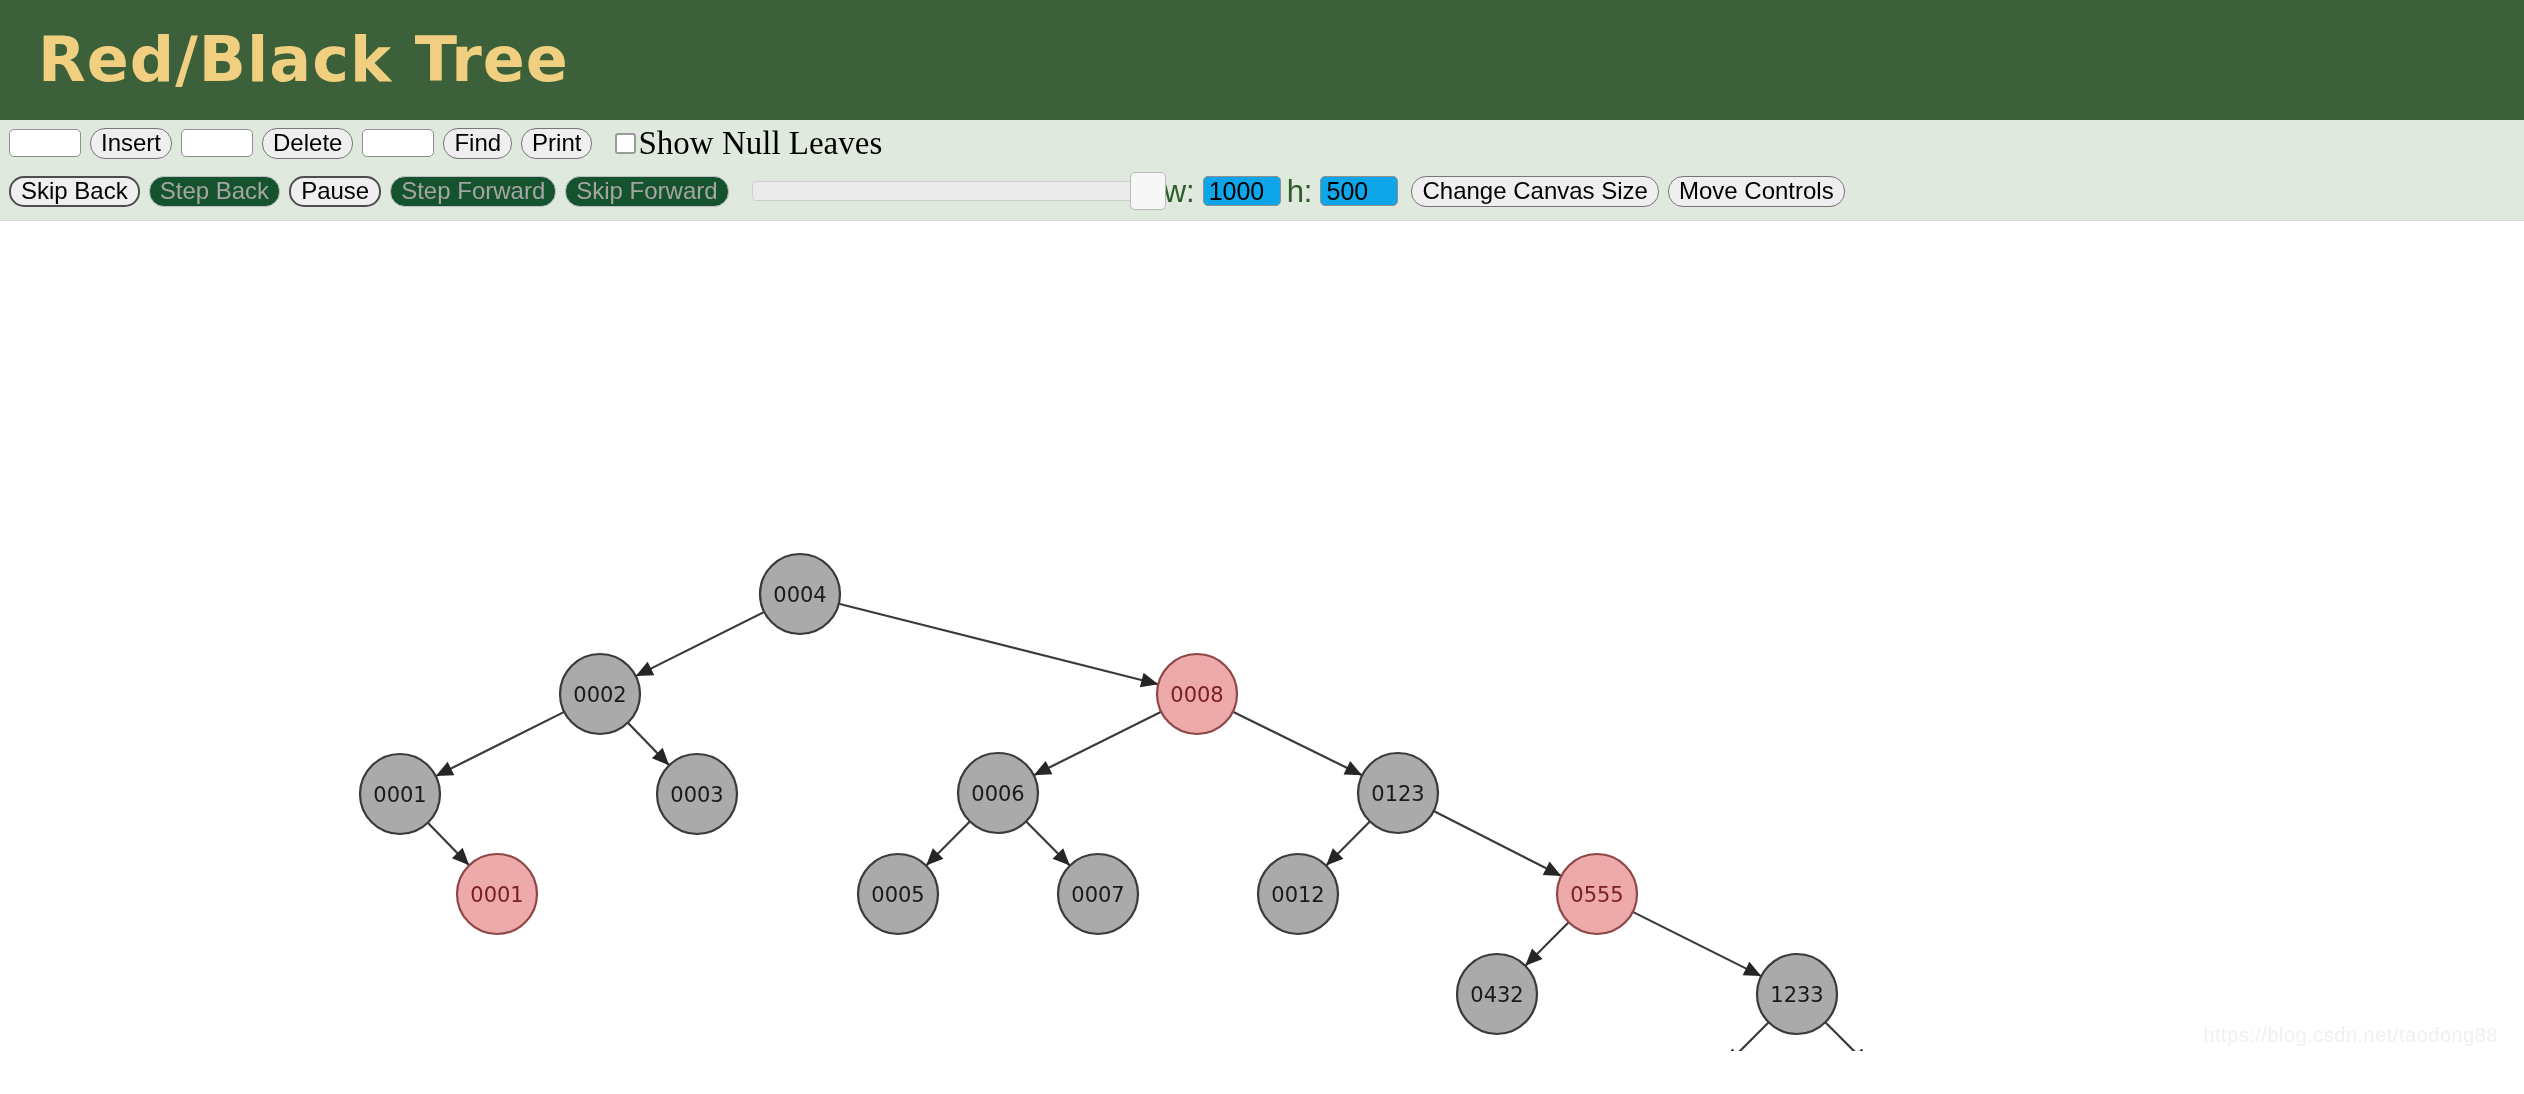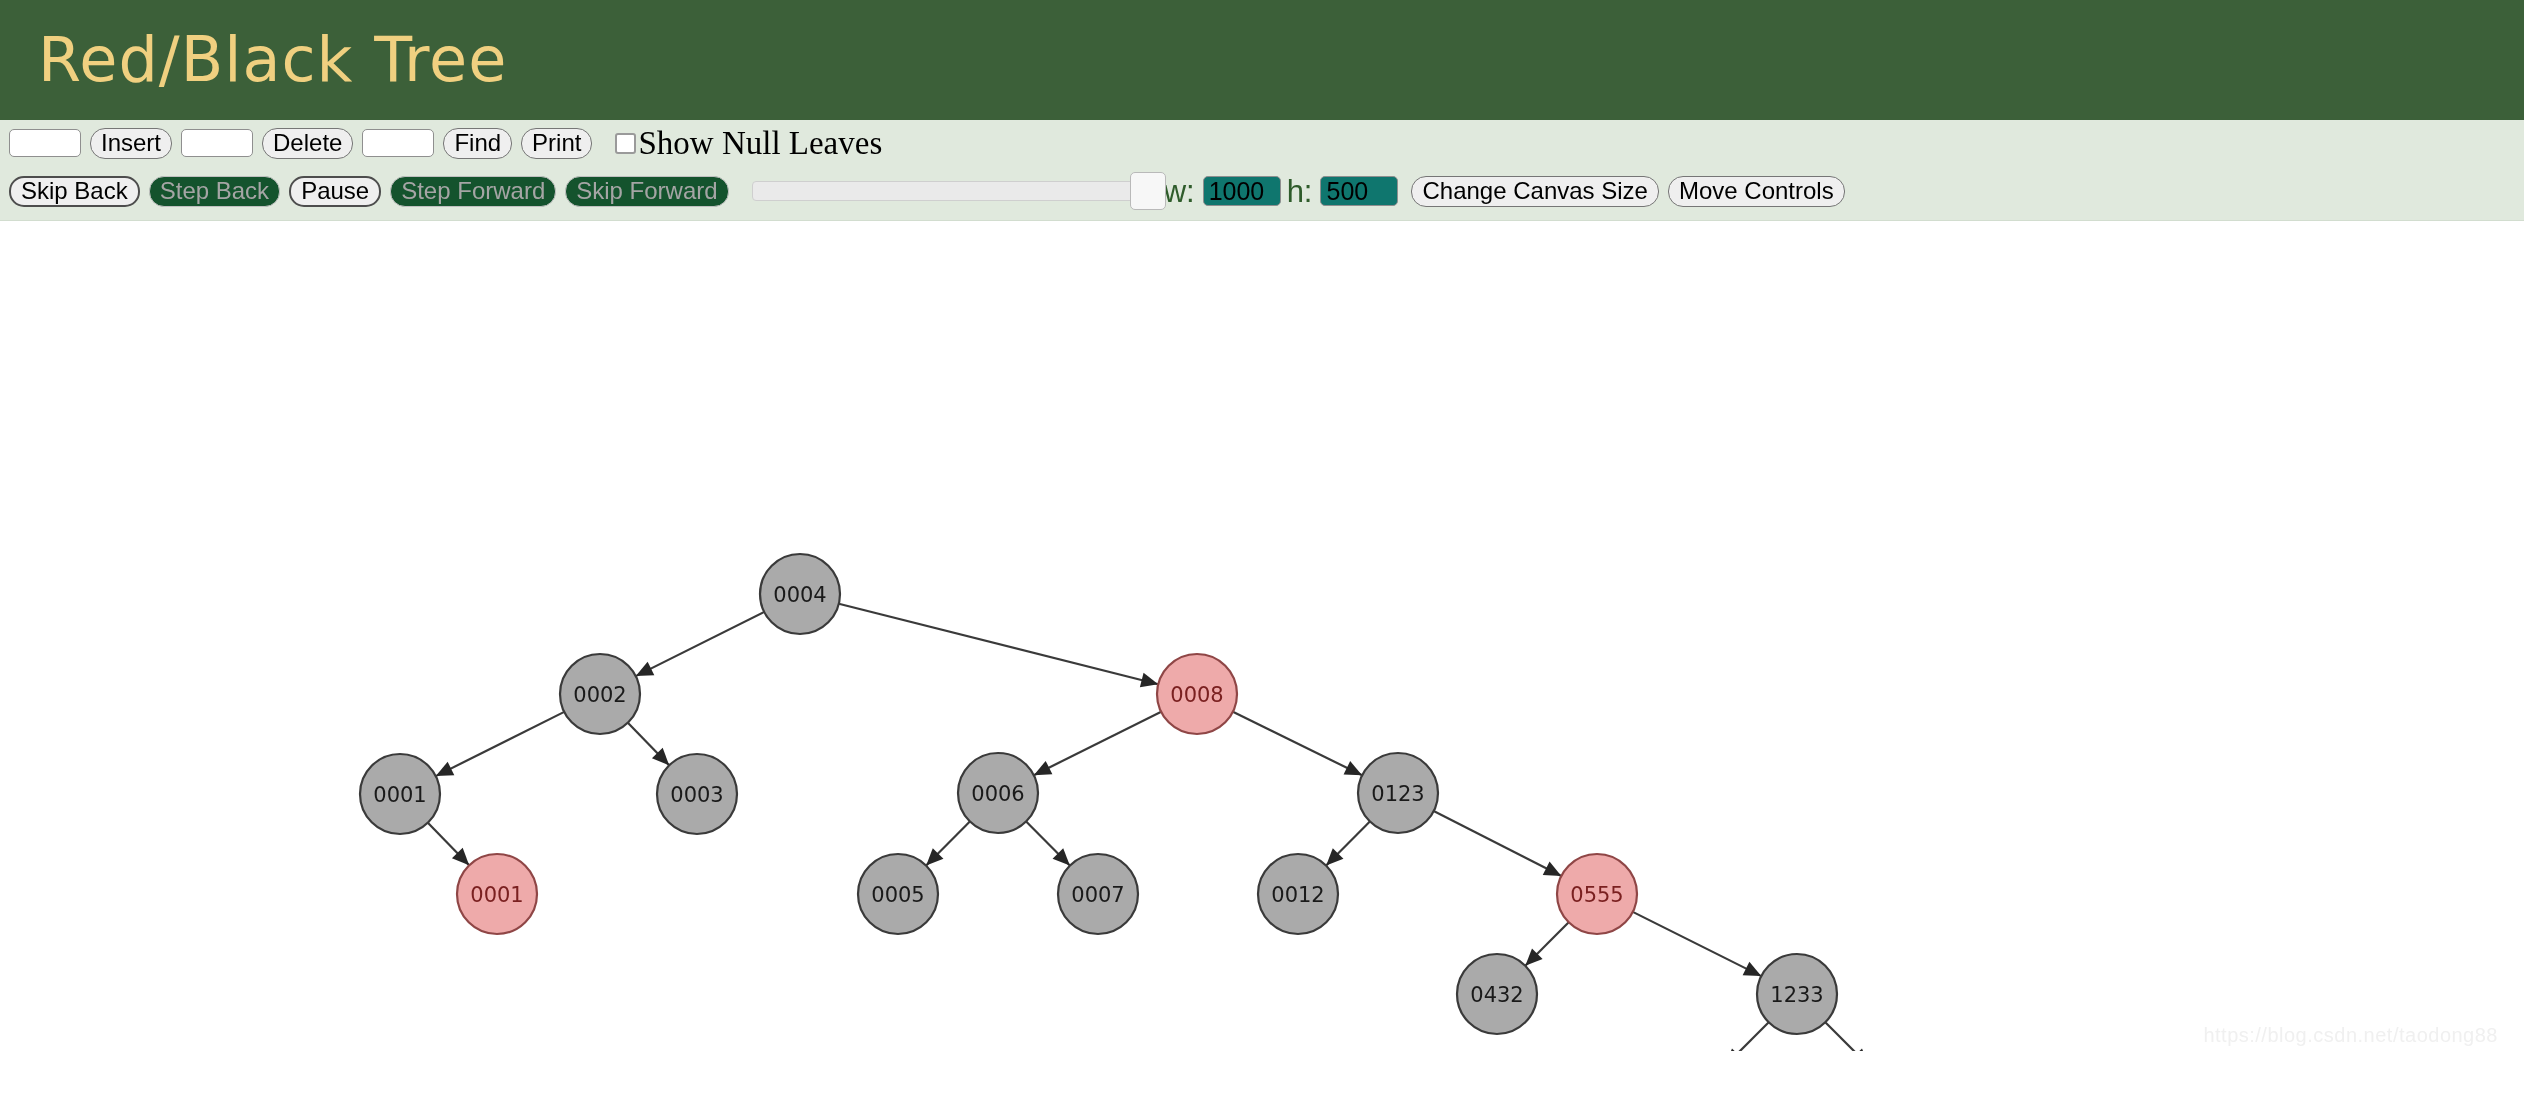--- a/index.html
+++ b/index.html
@@ -20,21 +20,21 @@
     height: 120px;
     width: 100%;
     display: flex;
     align-items: center;
     box-sizing: border-box;
     padding-left: 38px;
   }
   #header-title {
     color: #f0d080;
     font-family: "DejaVu Sans", sans-serif;
-    font-weight: normal;
+    font-weight: bold;
     font-size: 62px;
     letter-spacing: 1px;
     line-height: 1;
     white-space: nowrap;
   }
 
   
   #controls {
     background: #e0e9dd;
     width: 100%;
@@ -64,21 +64,21 @@
     font-family: "Liberation Sans", sans-serif;
     padding: 0 4px;
     outline: none;
   }
   .num-input {
     width: 78px;
     height: 30px;
     box-sizing: border-box;
     border: 1px solid #8f8f8f;
     border-radius: 5px;
-    background: #0f766e;
+    background: #0ea5e9;
     font-size: 25px;
     font-family: "Liberation Sans", sans-serif;
     padding: 0 5px;
     outline: none;
     color: #000;
   }
 
   .btn {
     height: 31px;
     box-sizing: border-box;

